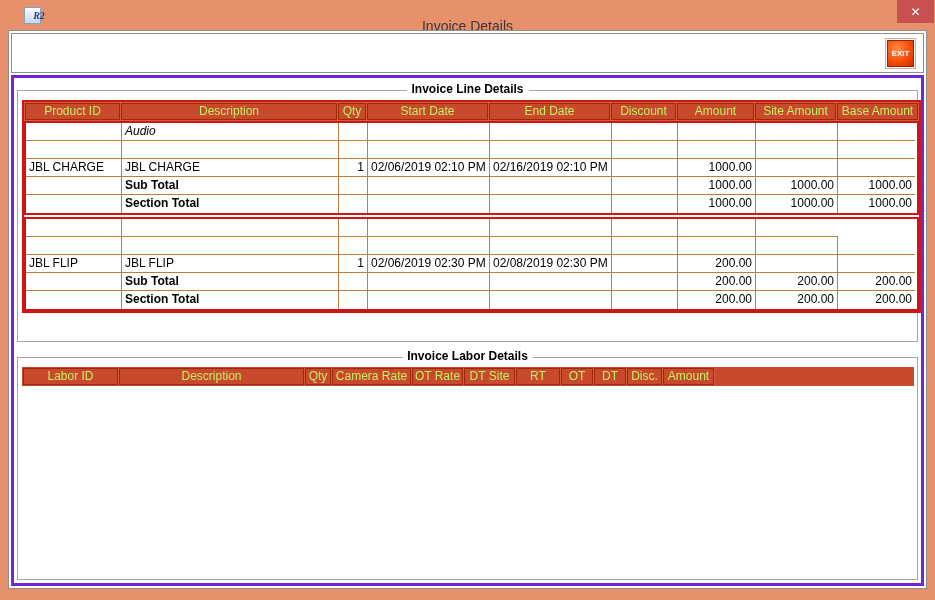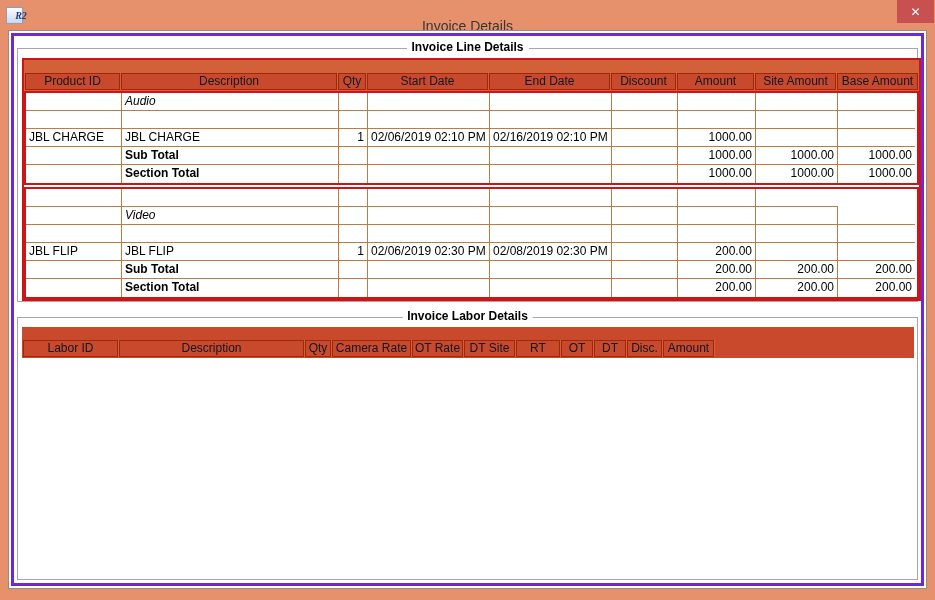--- a/index.html
+++ b/index.html
@@ -6,21 +6,21 @@
   html,body { background:#d8d8d8; }
   .window {
     position:relative; width:935px; height:600px;
     background:var(--c-frame,#E6906C);
     font-family:"Liberation Sans", sans-serif;
     overflow:hidden;
   }
   
   .titlebar { position:relative; height:30px; display:flex; align-items:center; }
   .app-icon {
-    width:17px; height:17px; margin-left:6px; flex:0 0 auto;
+    width:17px; height:17px; margin-left:24px; flex:0 0 auto;
     background:linear-gradient(#fdfdfd,#c9d8ee);
     border:1px solid #8AA0C0;
     font-family:"Liberation Serif", serif; font-style:italic;
     font-size:10px; color:#1F3F7F; font-weight:bold;
     display:flex; align-items:center; justify-content:center;padding-left:13px;
   }
   .win-title {
     position:absolute; left:0; right:0; top:12px; height:28px;
     display:flex; align-items:center; justify-content:center;
     font-size:14px; color:#373737; pointer-events:none;
@@ -67,25 +67,25 @@
   }
   
   .line-table-wrap { display:flex; margin:9px 2px 0 4px; }
   .line-table { width:max-content; border:2px solid var(--c-red,#CE1414); background:#fff; }
   .scroll-strip { flex:0 0 11px; background:#fff; }
   .lt-header {
     display:grid; grid-template-columns:96px 217px 29px 122px 122px 66px 78px 82px 81px;
     background:var(--c-band,#D2613A); padding:1px;
   }
   .hcell {
-    height:17px; line-height:16px; text-align:center; color:#0f172a; font-size:12px;
+    height:17px; line-height:16px; text-align:center; color:#bef264; font-size:12px;
     background:var(--c-head,#C8492B);
     box-shadow:inset 0 0 0 1px #9E2808;
     border-right:1px solid var(--c-band,#D2613A);
-    overflow:hidden; white-space:nowrap; cursor:default;margin-top:12px;
+    overflow:hidden; white-space:nowrap; cursor:default;
   }
   .hcell:last-child { border-right:none; }
   .lt-section { border:2px solid var(--c-red,#CE1414); }
   .lt-section + .lt-section { margin-top:2px; }
   .lt-row { display:grid; grid-template-columns:96px 217px 29px 122px 122px 66px 78px 82px 77px; }
   .lt-cell {
     height:18px; line-height:17px; font-size:12px; color:#000;
     padding:0 3px; overflow:hidden; white-space:nowrap;
     border-right:1px solid var(--c-grid,#C07B42);
     border-bottom:1px solid var(--c-grid,#C07B42);
@@ -115,20 +115,25 @@
       <span>R2</span>
     </div>
     <div class="win-title">Invoice Details</div>
     <div class="close-btn">
       <span>✕</span>
     </div>
   </div>
 
   <div class="content">
 
+    <div class="toolbar">
+      <button class="exit-btn">
+        <span class="exit-inner">EXIT</span>
+      </button>
+    </div>
 
     <div class="main">
 
       <div class="groupbox gb-line">
         <div class="legend">Invoice Line Details</div>
         <div class="line-table-wrap">
           <div class="line-table" id="line-table">
               <div class="lt-header">
                 <div class="hcell">Product ID</div>
                 <div class="hcell">Description</div>
@@ -193,31 +198,20 @@
                   <div class="lt-cell"></div>
                   <div class="lt-cell num"></div>
                   <div class="lt-cell num">1000.00</div>
                   <div class="lt-cell num">1000.00</div>
                   <div class="lt-cell num">1000.00</div>
                 </div>
               </div>
               <div class="lt-section">
                 <div class="lt-row">
                   <div class="lt-cell"></div>
-                  <div class="lt-cell num"></div>
-                  <div class="lt-cell"></div>
-                  <div class="lt-cell"></div>
-                  <div class="lt-cell num"></div>
-                  <div class="lt-cell num"></div>
-                  <div class="lt-cell num"></div>
-                  <div class="lt-cell num"></div>
-                </div>
-                <div class="lt-row">
-                  <div class="lt-cell"></div>
-                  <div class="lt-cell italic">Video</div>
                   <div class="lt-cell num"></div>
                   <div class="lt-cell"></div>
                   <div class="lt-cell"></div>
                   <div class="lt-cell num"></div>
                   <div class="lt-cell num"></div>
                   <div class="lt-cell num"></div>
                   <div class="lt-cell num"></div>
                 </div>
                 <div class="lt-row">
                   <div class="lt-cell"></div>

